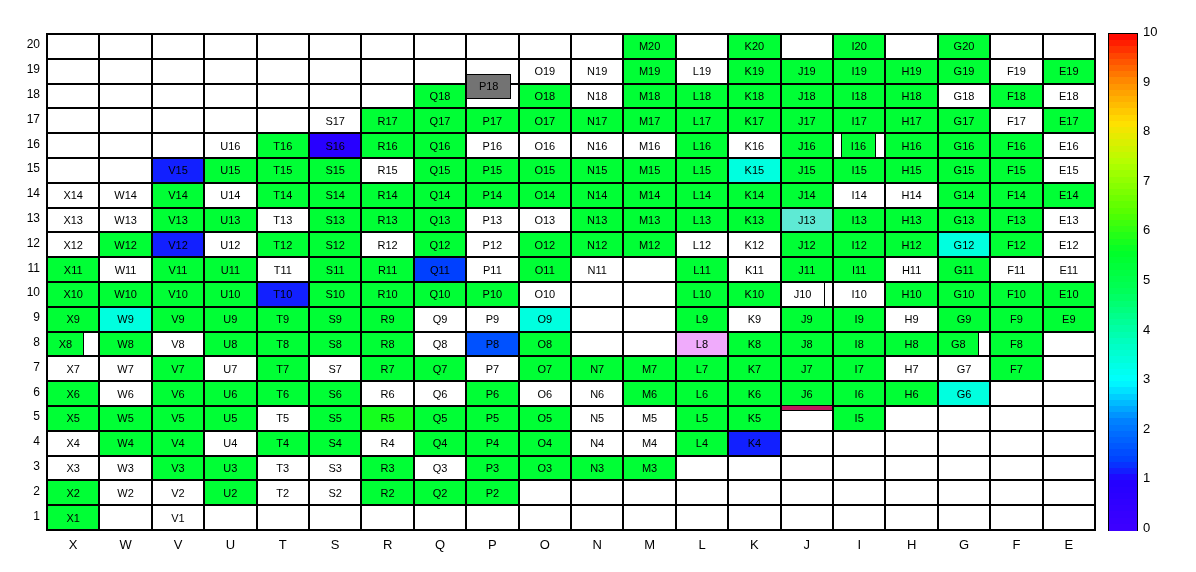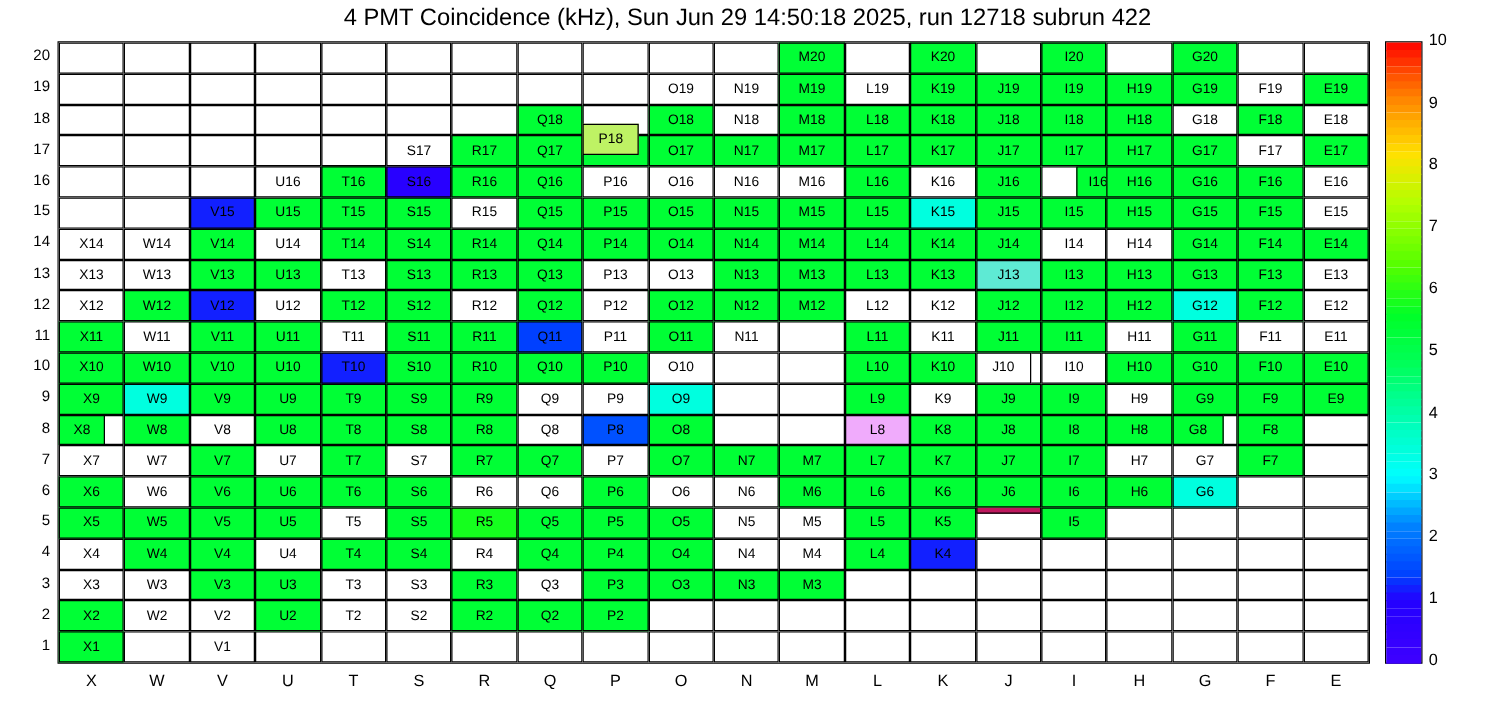--- a/index.html
+++ b/index.html
@@ -40,21 +40,20 @@
   .cseg{position:absolute;left:0;width:100%;}
   .ctick{
     position:absolute;left:1143px;font-size:13px;color:#000;
   }
 </style>
 </head>
 <body>
 
 <div id="wrap">
 
-  <div id="title">4 PMT Coincidence (kHz), Sun Jun 29 14:50:18 2025, run 12718 subrun 422</div>
 
   <div id="plot">
     <div id="grid">
         <div class="cell empty" style="left: 0px; top: 471.2px; width: 52.4px; height: 24.8px;"></div>
         <div class="cell empty" style="left: 52.4px; top: 471.2px; width: 52.4px; height: 24.8px;"></div>
         <div class="cell empty" style="left: 104.8px; top: 471.2px; width: 52.4px; height: 24.8px;"></div>
         <div class="cell empty" style="left: 157.2px; top: 471.2px; width: 52.4px; height: 24.8px;"></div>
         <div class="cell empty" style="left: 209.6px; top: 471.2px; width: 52.4px; height: 24.8px;"></div>
         <div class="cell empty" style="left: 262px; top: 471.2px; width: 52.4px; height: 24.8px;"></div>
         <div class="cell empty" style="left: 314.4px; top: 471.2px; width: 52.4px; height: 24.8px;"></div>
@@ -696,42 +695,42 @@
         <div class="cell" style="left: 262px; top: 99.2px; width: 52.4px; height: 24.8px; background: rgb(40, 0, 255);">S16</div>
         <div class="cell" style="left: 314.4px; top: 99.2px; width: 52.4px; height: 24.8px; background: rgb(0, 255, 53);">R16</div>
         <div class="cell" style="left: 366.8px; top: 99.2px; width: 52.4px; height: 24.8px; background: rgb(0, 255, 53);">Q16</div>
         <div class="cell" style="left: 419.2px; top: 99.2px; width: 52.4px; height: 24.8px; background: rgb(255, 255, 255);">P16</div>
         <div class="cell" style="left: 471.6px; top: 99.2px; width: 52.4px; height: 24.8px; background: rgb(255, 255, 255);">O16</div>
         <div class="cell" style="left: 524px; top: 99.2px; width: 52.4px; height: 24.8px; background: rgb(255, 255, 255);">N16</div>
         <div class="cell" style="left: 576.4px; top: 99.2px; width: 52.4px; height: 24.8px; background: rgb(255, 255, 255);">M16</div>
         <div class="cell" style="left: 628.8px; top: 99.2px; width: 52.4px; height: 24.8px; background: rgb(0, 255, 53);">L16</div>
         <div class="cell" style="left: 681.2px; top: 99.2px; width: 52.4px; height: 24.8px; background: rgb(255, 255, 255);">K16</div>
         <div class="cell" style="left: 733.6px; top: 99.2px; width: 52.4px; height: 24.8px; background: rgb(0, 255, 53);">J16</div>
-        <div class="cell" style="left: 814px; top: 99.2px; width: 35px; height: 24.8px; background: rgb(0, 255, 53);">I16</div>
+        <div class="cell" style="left: 794px; top: 99.2px; width: 35px; height: 24.8px; background: rgb(0, 255, 53);">I16</div>
         <div class="cell" style="left: 838.4px; top: 99.2px; width: 52.4px; height: 24.8px; background: rgb(0, 255, 53);">H16</div>
         <div class="cell" style="left: 890.8px; top: 99.2px; width: 52.4px; height: 24.8px; background: rgb(0, 255, 53);">G16</div>
         <div class="cell" style="left: 943.2px; top: 99.2px; width: 52.4px; height: 24.8px; background: rgb(0, 255, 53);">F16</div>
         <div class="cell" style="left: 995.6px; top: 99.2px; width: 52.4px; height: 24.8px; background: rgb(255, 255, 255);">E16</div>
         <div class="cell" style="left: 262px; top: 74.4px; width: 52.4px; height: 24.8px; background: rgb(255, 255, 255);">S17</div>
         <div class="cell" style="left: 314.4px; top: 74.4px; width: 52.4px; height: 24.8px; background: rgb(0, 255, 53);">R17</div>
         <div class="cell" style="left: 366.8px; top: 74.4px; width: 52.4px; height: 24.8px; background: rgb(0, 255, 53);">Q17</div>
         <div class="cell" style="left: 419.2px; top: 74.4px; width: 52.4px; height: 24.8px; background: rgb(0, 255, 53);">P17</div>
         <div class="cell" style="left: 471.6px; top: 74.4px; width: 52.4px; height: 24.8px; background: rgb(0, 255, 53);">O17</div>
         <div class="cell" style="left: 524px; top: 74.4px; width: 52.4px; height: 24.8px; background: rgb(0, 255, 53);">N17</div>
         <div class="cell" style="left: 576.4px; top: 74.4px; width: 52.4px; height: 24.8px; background: rgb(0, 255, 53);">M17</div>
         <div class="cell" style="left: 628.8px; top: 74.4px; width: 52.4px; height: 24.8px; background: rgb(0, 255, 53);">L17</div>
         <div class="cell" style="left: 681.2px; top: 74.4px; width: 52.4px; height: 24.8px; background: rgb(0, 255, 53);">K17</div>
         <div class="cell" style="left: 733.6px; top: 74.4px; width: 52.4px; height: 24.8px; background: rgb(0, 255, 53);">J17</div>
         <div class="cell" style="left: 786px; top: 74.4px; width: 52.4px; height: 24.8px; background: rgb(0, 255, 53);">I17</div>
         <div class="cell" style="left: 838.4px; top: 74.4px; width: 52.4px; height: 24.8px; background: rgb(0, 255, 53);">H17</div>
         <div class="cell" style="left: 890.8px; top: 74.4px; width: 52.4px; height: 24.8px; background: rgb(0, 255, 53);">G17</div>
         <div class="cell" style="left: 943.2px; top: 74.4px; width: 52.4px; height: 24.8px; background: rgb(255, 255, 255);">F17</div>
         <div class="cell" style="left: 995.6px; top: 74.4px; width: 52.4px; height: 24.8px; background: rgb(0, 255, 53);">E17</div>
         <div class="cell" style="left: 366.8px; top: 49.6px; width: 52.4px; height: 24.8px; background: rgb(0, 255, 53);">Q18</div>
-        <div class="cell" style="left: 419.2px; top: 65px; width: 45px; height: 24.8px; background: #bef264;">P18</div>
+        <div class="cell" style="left: 419.2px; top: 40px; width: 45px; height: 24.8px; background: #737373;">P18</div>
         <div class="cell" style="left: 471.6px; top: 49.6px; width: 52.4px; height: 24.8px; background: rgb(0, 255, 53);">O18</div>
         <div class="cell" style="left: 524px; top: 49.6px; width: 52.4px; height: 24.8px; background: rgb(255, 255, 255);">N18</div>
         <div class="cell" style="left: 576.4px; top: 49.6px; width: 52.4px; height: 24.8px; background: rgb(0, 255, 53);">M18</div>
         <div class="cell" style="left: 628.8px; top: 49.6px; width: 52.4px; height: 24.8px; background: rgb(0, 255, 53);">L18</div>
         <div class="cell" style="left: 681.2px; top: 49.6px; width: 52.4px; height: 24.8px; background: rgb(0, 255, 53);">K18</div>
         <div class="cell" style="left: 733.6px; top: 49.6px; width: 52.4px; height: 24.8px; background: rgb(0, 255, 53);">J18</div>
         <div class="cell" style="left: 786px; top: 49.6px; width: 52.4px; height: 24.8px; background: rgb(0, 255, 53);">I18</div>
         <div class="cell" style="left: 838.4px; top: 49.6px; width: 52.4px; height: 24.8px; background: rgb(0, 255, 53);">H18</div>
         <div class="cell" style="left: 890.8px; top: 49.6px; width: 52.4px; height: 24.8px; background: rgb(255, 255, 255);">G18</div>
         <div class="cell" style="left: 943.2px; top: 49.6px; width: 52.4px; height: 24.8px; background: rgb(0, 255, 53);">F18</div>

